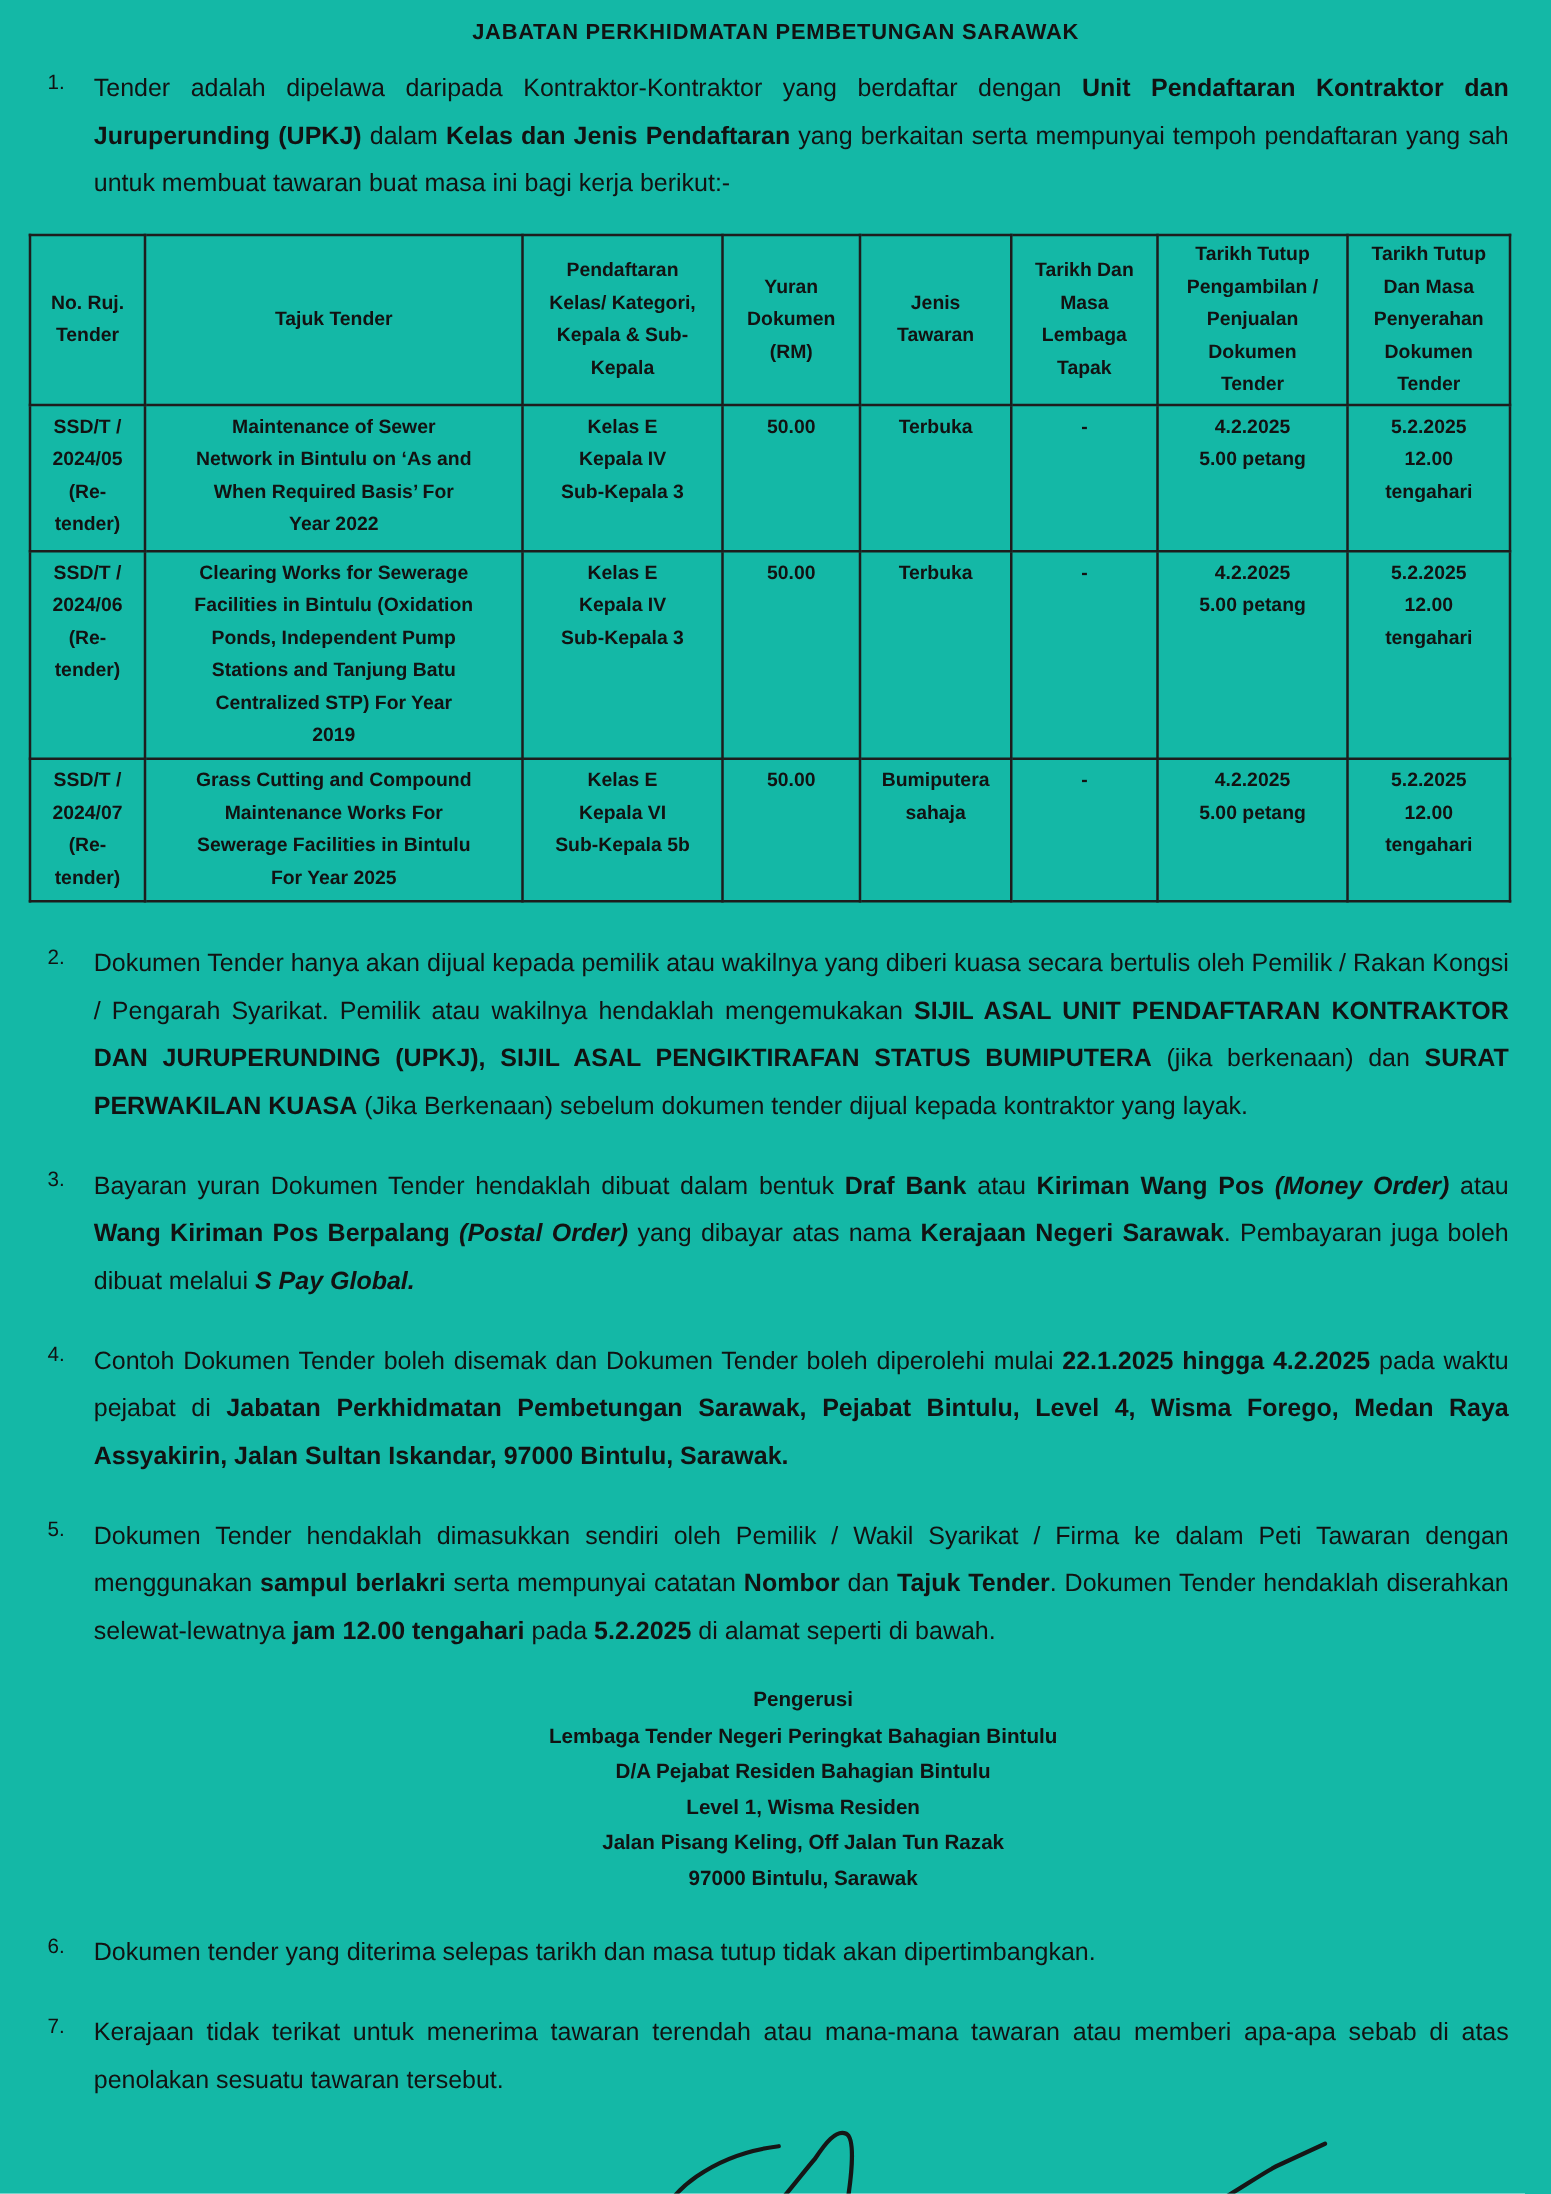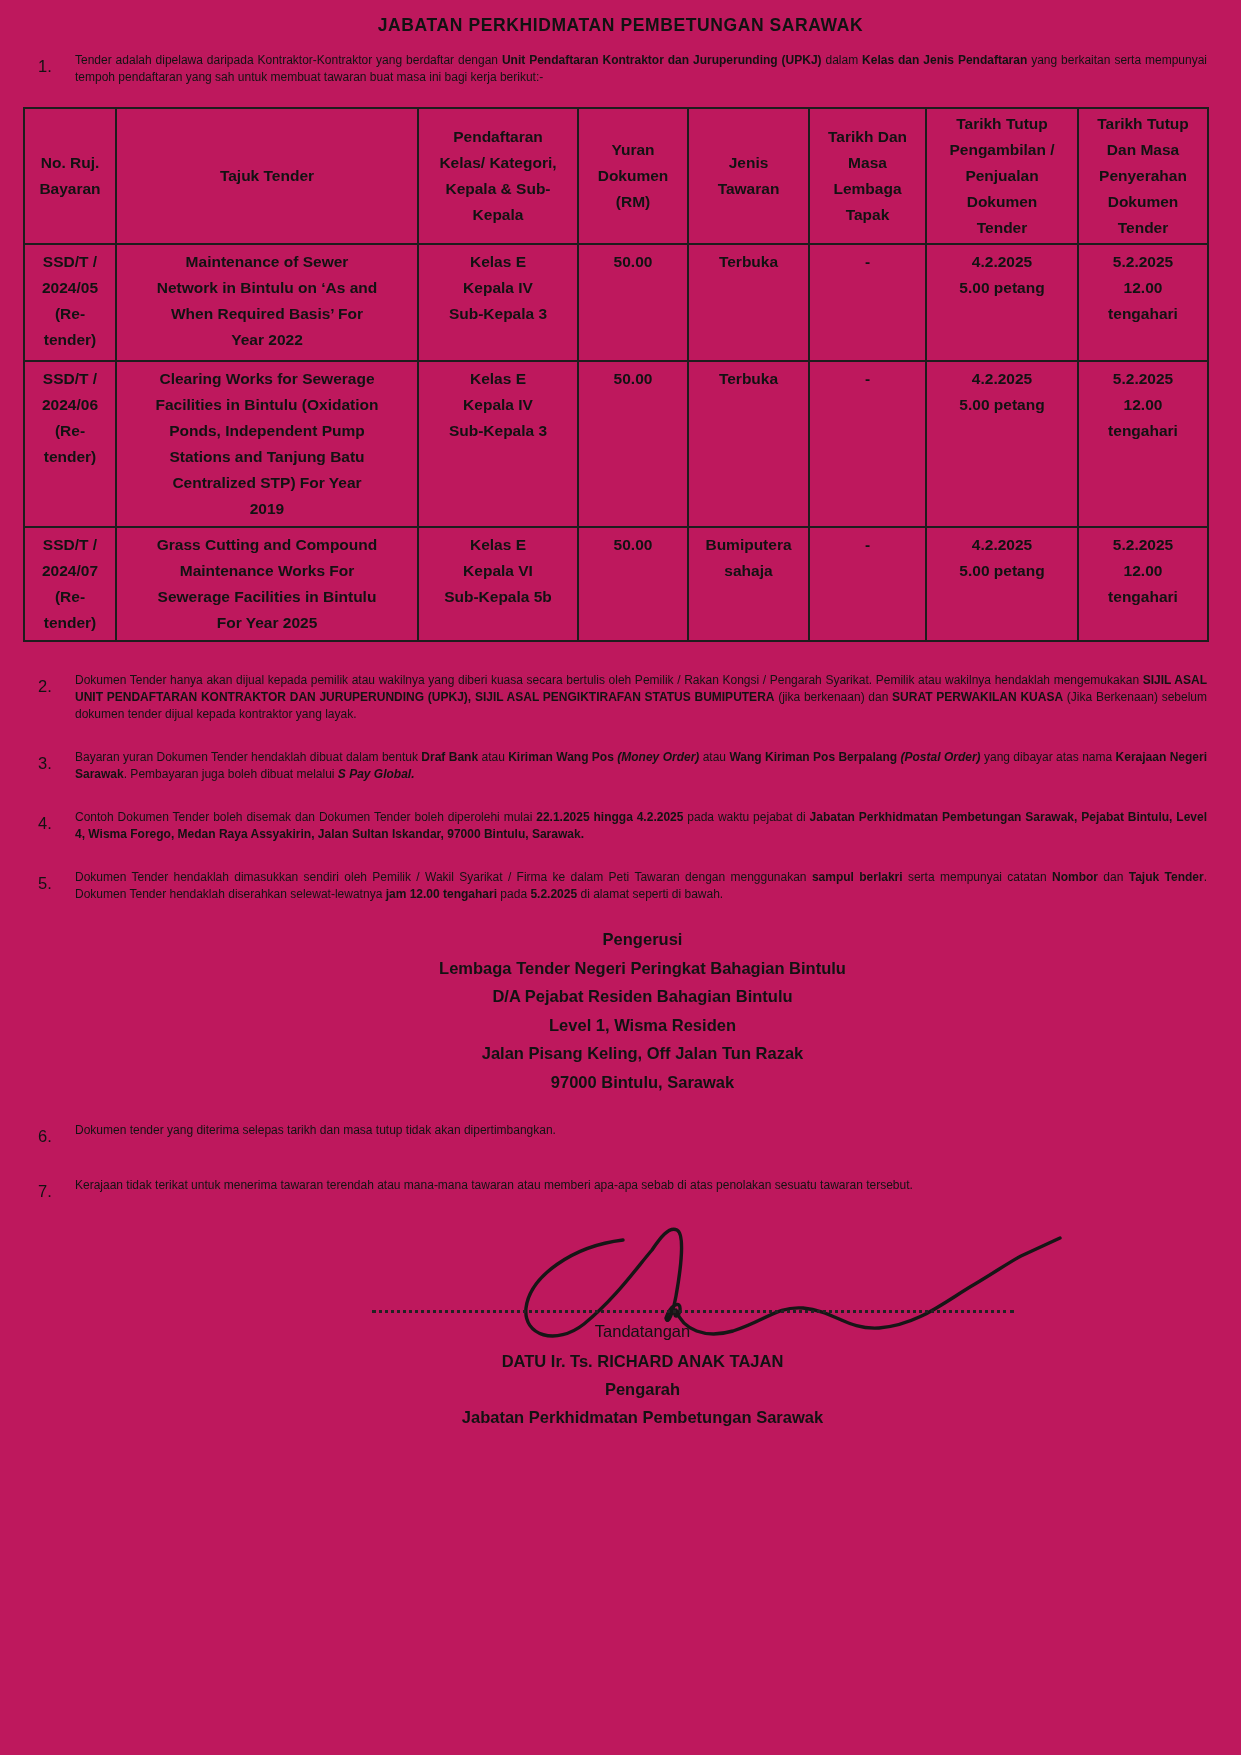--- a/index.html
+++ b/index.html
@@ -1,37 +1,37 @@
 <!DOCTYPE html>
 <html><head>
 <meta charset="utf-8">
 <style>
   html,body { margin:0; padding:0; background:#ffffff; }
   .page {
     position:relative;
     width:1241px; height:1755px;
-    background:#be185d;
+    background:#14b8a6;
     color:#121212;
     font-family:"Liberation Sans", sans-serif;
     overflow:hidden;
   }
   .doc-title {
     padding-top:15px;
     text-align:center;
     font-size:17.5px; font-weight:bold; letter-spacing:0.6px;
   }
   .doc-subtitle {
     margin-top:14px;
     text-align:center;
     font-size:17px; font-weight:bold; letter-spacing:0.4px;
   }
   .item { display:flex; margin:26px 34px 0 38px; }
   .item.first { margin-top:16px; }
   .item .num { flex:none; width:37px; font-size:16.5px; line-height:29px; }
-  .item .txt { flex:1; font-size:12px; line-height:17px; text-align:justify; }
+  .item .txt { flex:1; font-size:20px; line-height:38px; text-align:justify; }
 
   table.tender {
     border-collapse:collapse; table-layout:fixed;
     margin:21px 0 0 23px; width:1184px;
   }
   table.tender th, table.tender td {
     border:2px solid #1d1d1d;
     font-weight:bold; font-size:15.5px; line-height:26px;
     text-align:center; white-space:pre-line;
     padding:4px 4px; overflow:hidden;
@@ -77,21 +77,21 @@
         <col style="width:160px">
         <col style="width:110px">
       <col style="width:121px">
         <col style="width:117px">
         <col style="width:152px">
         <col style="width:130px">
     </colgroup>
     <thead>
       <tr class="hdr">
         <th>No. Ruj.
-Bayaran</th>
+Tender</th>
         <th>Tajuk Tender</th>
         <th>Pendaftaran
 Kelas/ Kategori,
 Kepala &amp; Sub-
 Kepala</th>
         <th>Yuran
 Dokumen
 (RM)</th>
         <th>Jenis
 Tawaran</th>

